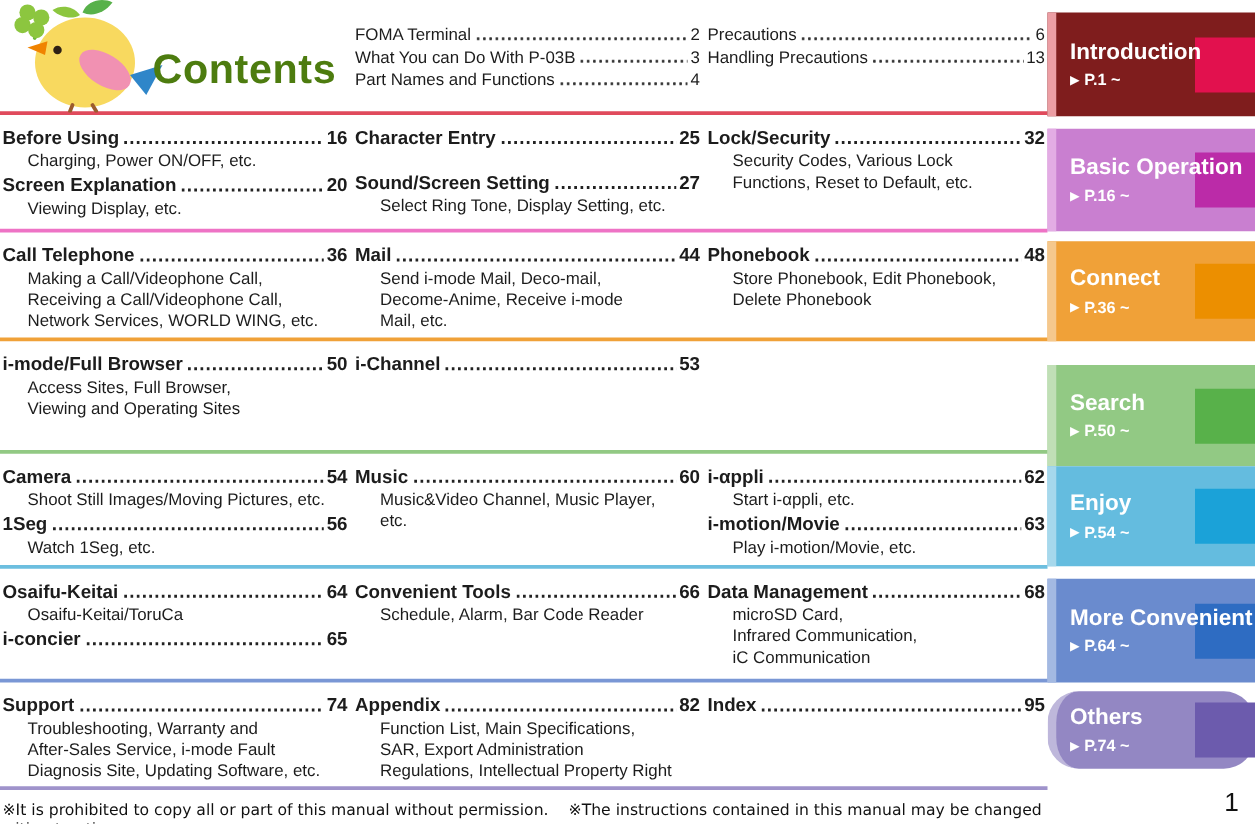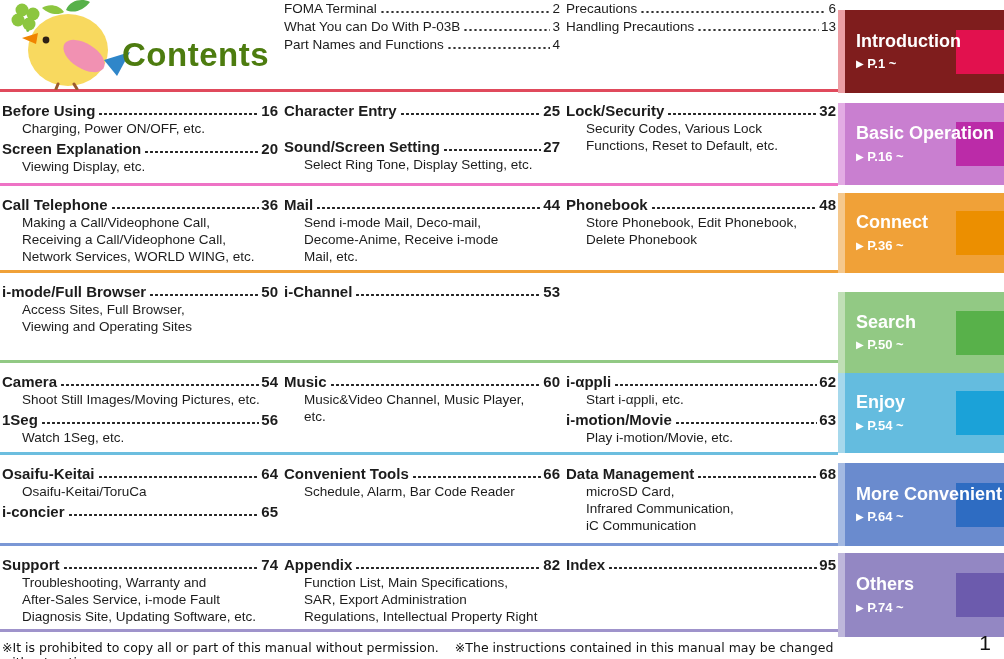--- a/index.html
+++ b/index.html
@@ -18,21 +18,21 @@
   .s1 { height:94px; border-bottom-color:#EE73C5; }
   .s2 { height:87px; border-bottom-color:#F0A138; }
   .s3 { height:90px; border-bottom-color:#92C984; }
   .s4 { height:92px; border-bottom-color:#6CBEDF; }
   .s5 { height:91px; border-bottom-color:#7A97D5; }
   .s6 { height:86px; border-bottom-color:#9F93CB; }
 
   .intro-left { position:relative; width:276px; margin-right:6px; }
   .contents-title { position:absolute; left:120px; top:36px; font-size:33px; font-weight:bold; color:#4d7c0f; letter-spacing:0.5px; }
   .bird { position:absolute; left:2px; top:0; }
-  .intro .col { }
+  .intro .col { padding-top:19px; }
 
   .entry { margin-bottom:2px; }
   .t-line { display:flex; font-size:15px; font-weight:bold; line-height:19px; }
   .t { white-space:nowrap; }
   .dots { flex:1; align-self:flex-end; height:4px; margin:0 2px 4px 3px;
           background-image:radial-gradient(circle,#222 1.1px,transparent 1.4px);
           background-size:5px 4px; background-repeat:repeat-x; background-position:left center; }
   .pg { white-space:nowrap; }
   .sub { font-size:13.5px; font-weight:normal; line-height:17px; padding-left:20px; white-space:pre-line; }
   .gap { margin-bottom:17px; }
@@ -412,21 +412,21 @@
       <div class="tab-page"><span class="arr">▶</span> <span>P.54 ~</span></div>
       </div>
   </div>
   <div class="tab tab-5" style="top:463px;height:83px;">
     <div class="tab-accent"></div>
     <div class="tab-text">
         <div class="tab-label">More Convenient</div>
       <div class="tab-page"><span class="arr">▶</span> <span>P.64 ~</span></div>
       </div>
   </div>
-  <div class="tab tab-6" style="top:553px;height:84px;">
+  <div class="tab tab-6" style="top:553px;height:62px;border-radius:25px;">
     <div class="tab-accent"></div>
     <div class="tab-text">
         <div class="tab-label">Others</div>
       <div class="tab-page"><span class="arr">▶</span> <span>P.74 ~</span></div>
       </div>
   </div>
 
   <div class="page-number">1</div>
 </div>
 

